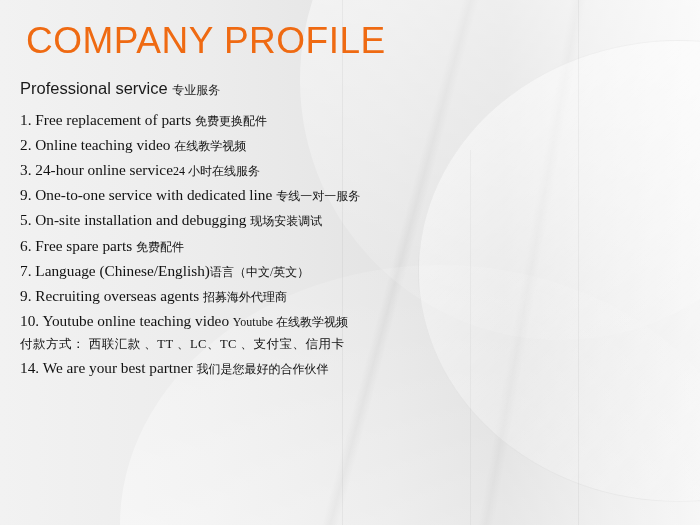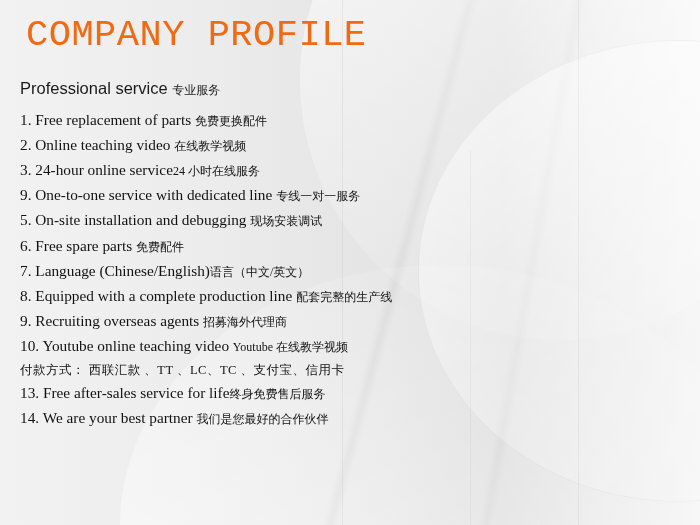--- a/index.html
+++ b/index.html
@@ -64,25 +64,25 @@
     height: 460px;
     border-radius: 50%;
     border: 1px solid rgba(0,0,0,0.04);
     background: linear-gradient(140deg, rgba(255,255,255,0.55), rgba(255,255,255,0));
     pointer-events: none;
   }
 
   .title {
     position: absolute;
     left: 26px;
-    top: 14px;
+    top: 20px;
     font-size: 37px;
     letter-spacing: 0.5px;
     color: #ef6a12;
-    font-family: Liberation Mono, monospace;
+    font-family: Liberation Sans, sans-serif;
     font-weight: 400;
     white-space: nowrap;
   }
 
   .body {
     position: absolute;
     left: 20px;
     top: 78px;
     width: 664px;
   }
@@ -138,21 +138,19 @@
     </p>
 
     <ul class="items">
       <li><span>1. Free replacement of parts </span><span class="cn">免费更换配件</span></li>
       <li><span>2. Online teaching video </span><span class="cn">在线教学视频</span></li>
       <li><span>3. 24-hour online service</span><span class="cn">24 小时在线服务</span></li>
       <li><span>9. One-to-one service with dedicated line </span><span class="cn">专线一对一服务</span></li>
       <li><span>5. On-site installation and debugging </span><span class="cn">现场安装调试</span></li>
       <li><span>6. Free spare parts </span><span class="cn">免费配件</span></li>
       <li><span>7. Language (Chinese/English)</span><span class="cn">语言（中文/英文）</span></li>
-      <li><span>8. Equipped with a complete production line </span><span class="cn">配套完整的生产线</span></li>
       <li><span>9. Recruiting overseas agents </span><span class="cn">招募海外代理商</span></li>
       <li><span>10. Youtube online teaching video </span><span class="cn-sm">Youtube 在线教学视频</span></li>
       <li><span class="pay-cn">付款方式：  西联汇款 、TT 、LC、TC 、支付宝、信用卡</span></li>
-      <li><span>13. Free after-sales service for life</span><span class="cn">终身免费售后服务</span></li>
       <li><span>14. We are your best partner </span><span class="cn">我们是您最好的合作伙伴</span></li>
     </ul>
   </div>
 </div>
 
 </body></html>

